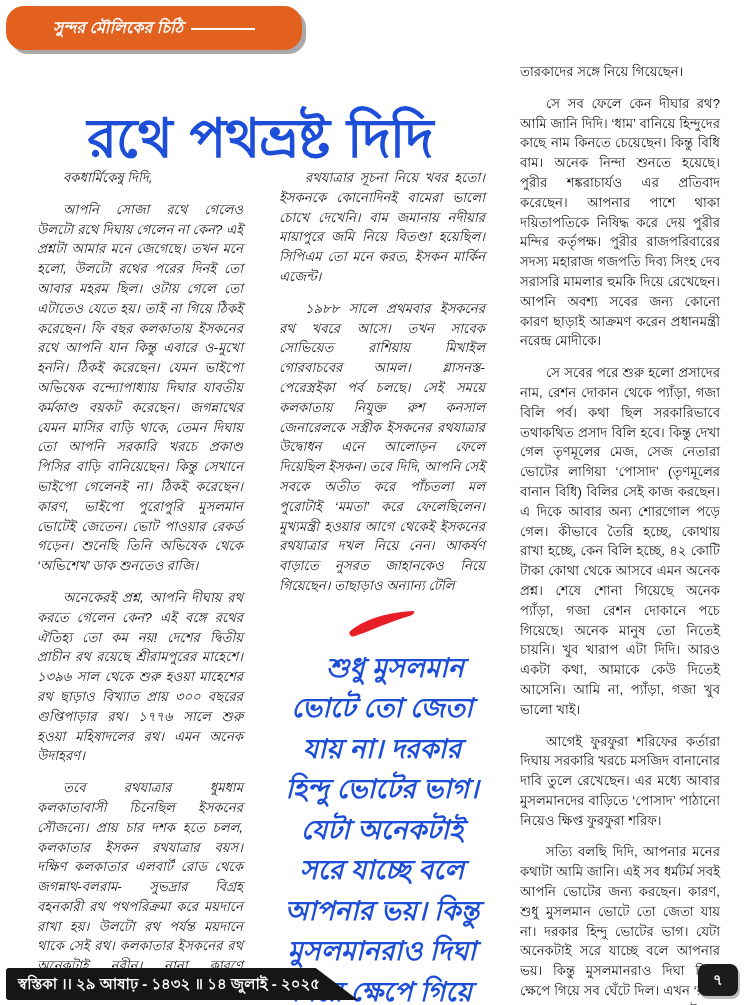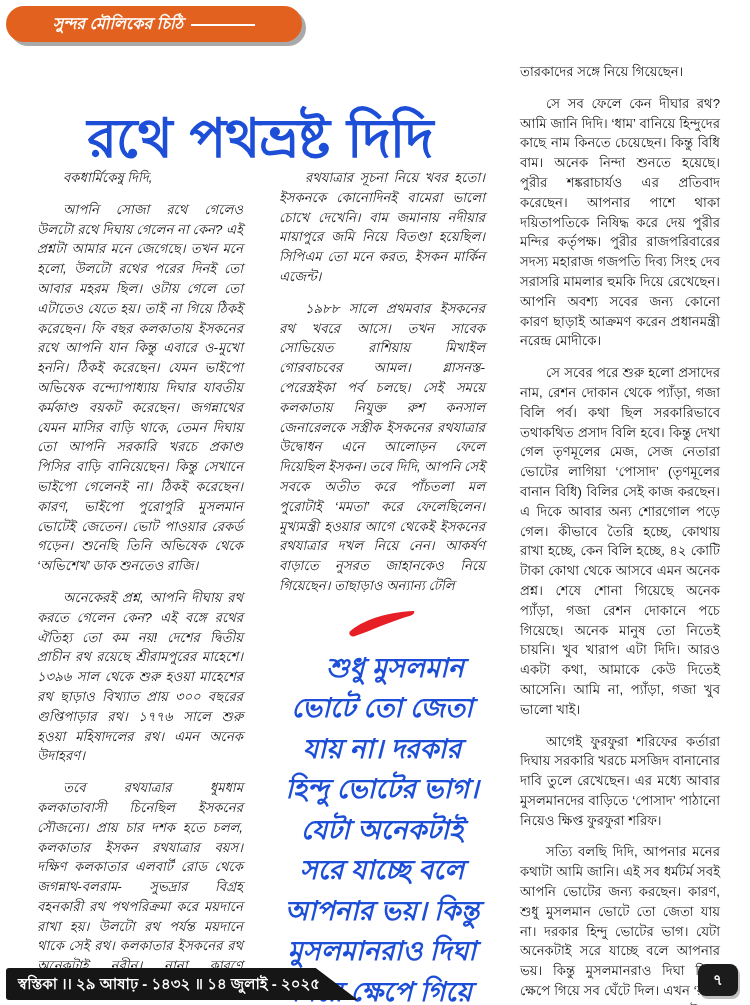--- a/index.html
+++ b/index.html
@@ -7,21 +7,21 @@
     position:relative;
     width:750px;height:1005px;
     background:#ffffff;
     overflow:hidden;
     font-family:"Liberation Sans","DejaVu Sans",sans-serif;
     color:#111111;
   }
   
   .header-pill{
     position:absolute;left:6px;top:6px;
-    width:296px;height:36px;
+    width:296px;height:44px;
     background:#e2611f;
     border-radius:18px;
     box-shadow:4px 4px 0 #a9a9a9;
     display:flex;align-items:center;justify-content:center;
     gap:8px;padding:0 18px;box-sizing:border-box;
   }
   .header-pill .label{
     color:#ffffff;font-weight:bold;font-style:italic;
     font-size:16px;white-space:nowrap;
   }

